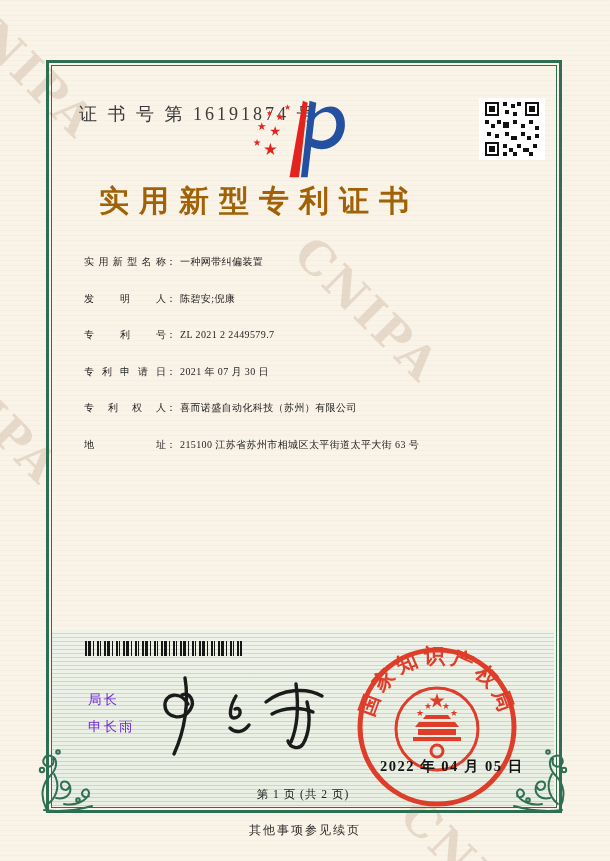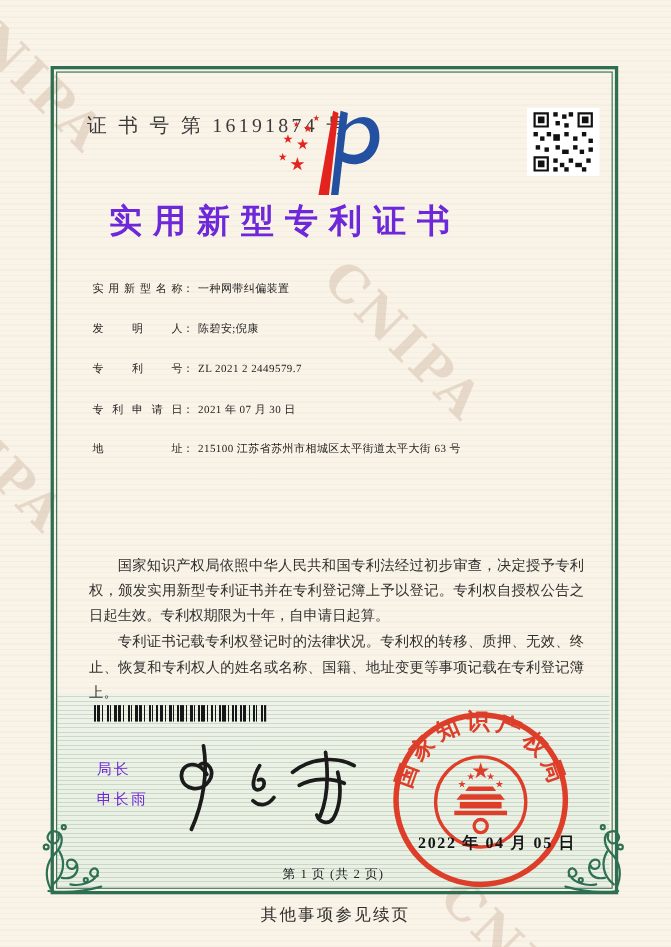--- a/index.html
+++ b/index.html
@@ -31,21 +31,21 @@
   }
   .corner-orn{position:absolute;z-index:4;}
   #cert-no{
     position:absolute;left:79px;top:102px;z-index:3;
     font-size:18px;letter-spacing:3px;color:#3a3a3a;
   }
   #logo{position:absolute;left:252px;top:95px;z-index:3;}
   #qr{position:absolute;left:479px;top:98px;z-index:3;background:#fff;padding:2px;}
   #title{
     position:absolute;left:51px;top:181px;width:416px;z-index:3;
-    text-align:center;font-size:30px;font-weight:700;letter-spacing:10px;color:#6d28d9;font-family:Liberation Serif, serif;
+    text-align:center;font-size:30px;font-weight:700;letter-spacing:10px;color:#a16207;font-family:Liberation Serif, serif;
   }
   #fields{position:absolute;left:84px;top:255px;width:442px;z-index:3;font-size:10px;}
   .frow{height:18px;margin-bottom:18.5px;white-space:nowrap;color:#1e1e1e;}
   .flabel{
     display:inline-block;width:82px;text-align:justify;text-align-last:justify;
     vertical-align:top;color:#262626;
   }
   .fcolon{display:inline-block;margin-right:4px;}
   .fval{letter-spacing:.4px;}
   .fval-fixed{display:inline-block;width:152px;}
@@ -70,21 +70,21 @@
   #seal-date{
     position:absolute;left:380px;top:757px;z-index:4;
     font-size:14.5px;font-weight:700;letter-spacing:1.5px;color:#141414;
   }
   #page-indicator{
     position:absolute;left:51px;top:787px;width:504px;z-index:3;
     text-align:center;font-size:11.5px;letter-spacing:1px;color:#222;
   }
   #continuation-note{
     position:absolute;left:0;top:822px;width:610px;z-index:3;
-    text-align:center;font-size:15px;letter-spacing:2px;color:#2e2e2c;
+    text-align:center;font-size:12px;letter-spacing:2px;color:#2e2e2c;
   }
   svg text{font-family:"Liberation Serif","DejaVu Serif",serif;}
 </style>
 </head>
 <body>
 
 <div id="page">
 
   <div class="wm" style="left:-22px;top:-18px;">CNIPA</div>
   <div class="wm" style="left:-58px;top:328px;">CNIPA</div>
@@ -191,28 +191,27 @@
     <div class="frow">
       <span class="flabel">发明人</span><span class="fcolon">：</span><span class="fval">陈碧安;倪康</span>
     </div>
     <div class="frow">
       <span class="flabel">专利号</span><span class="fcolon">：</span><span class="fval">ZL 2021 2 2449579.7</span>
     </div>
     <div class="frow">
       <span class="flabel">专利申请日</span><span class="fcolon">：</span><span class="fval">2021 年 07 月 30 日</span>
     </div>
     <div class="frow">
+      <span class="flabel">专利权人</span><span class="fcolon">：</span><span class="fval">喜而诺盛自动化科技（苏州）有限公司</span>
+    </div>
+    <div class="frow">
       <span class="flabel">地址</span><span class="fcolon">：</span><span class="fval">215100 江苏省苏州市相城区太平街道太平大街 63 号</span>
     </div>
   </div>
 
-  <div id="paragraphs">
-    <p>国家知识产权局依照中华人民共和国专利法经过初步审查，决定授予专利权，颁发实用新型专利证书并在专利登记簿上予以登记。专利权自授权公告之日起生效。专利权期限为十年，自申请日起算。</p>
-    <p>专利证书记载专利权登记时的法律状况。专利权的转移、质押、无效、终止、恢复和专利权人的姓名或名称、国籍、地址变更等事项记载在专利登记簿上。</p>
-  </div>
 
   <div id="barcode"></div>
 
   <div id="officer">
     <div>局长</div>
     <div>申长雨</div>
   </div>
 
   <svg id="signature" width="188" height="96" viewBox="0 0 188 96">
     <g fill="none" stroke="#1b1b1b" stroke-width="3.4" stroke-linecap="round">

